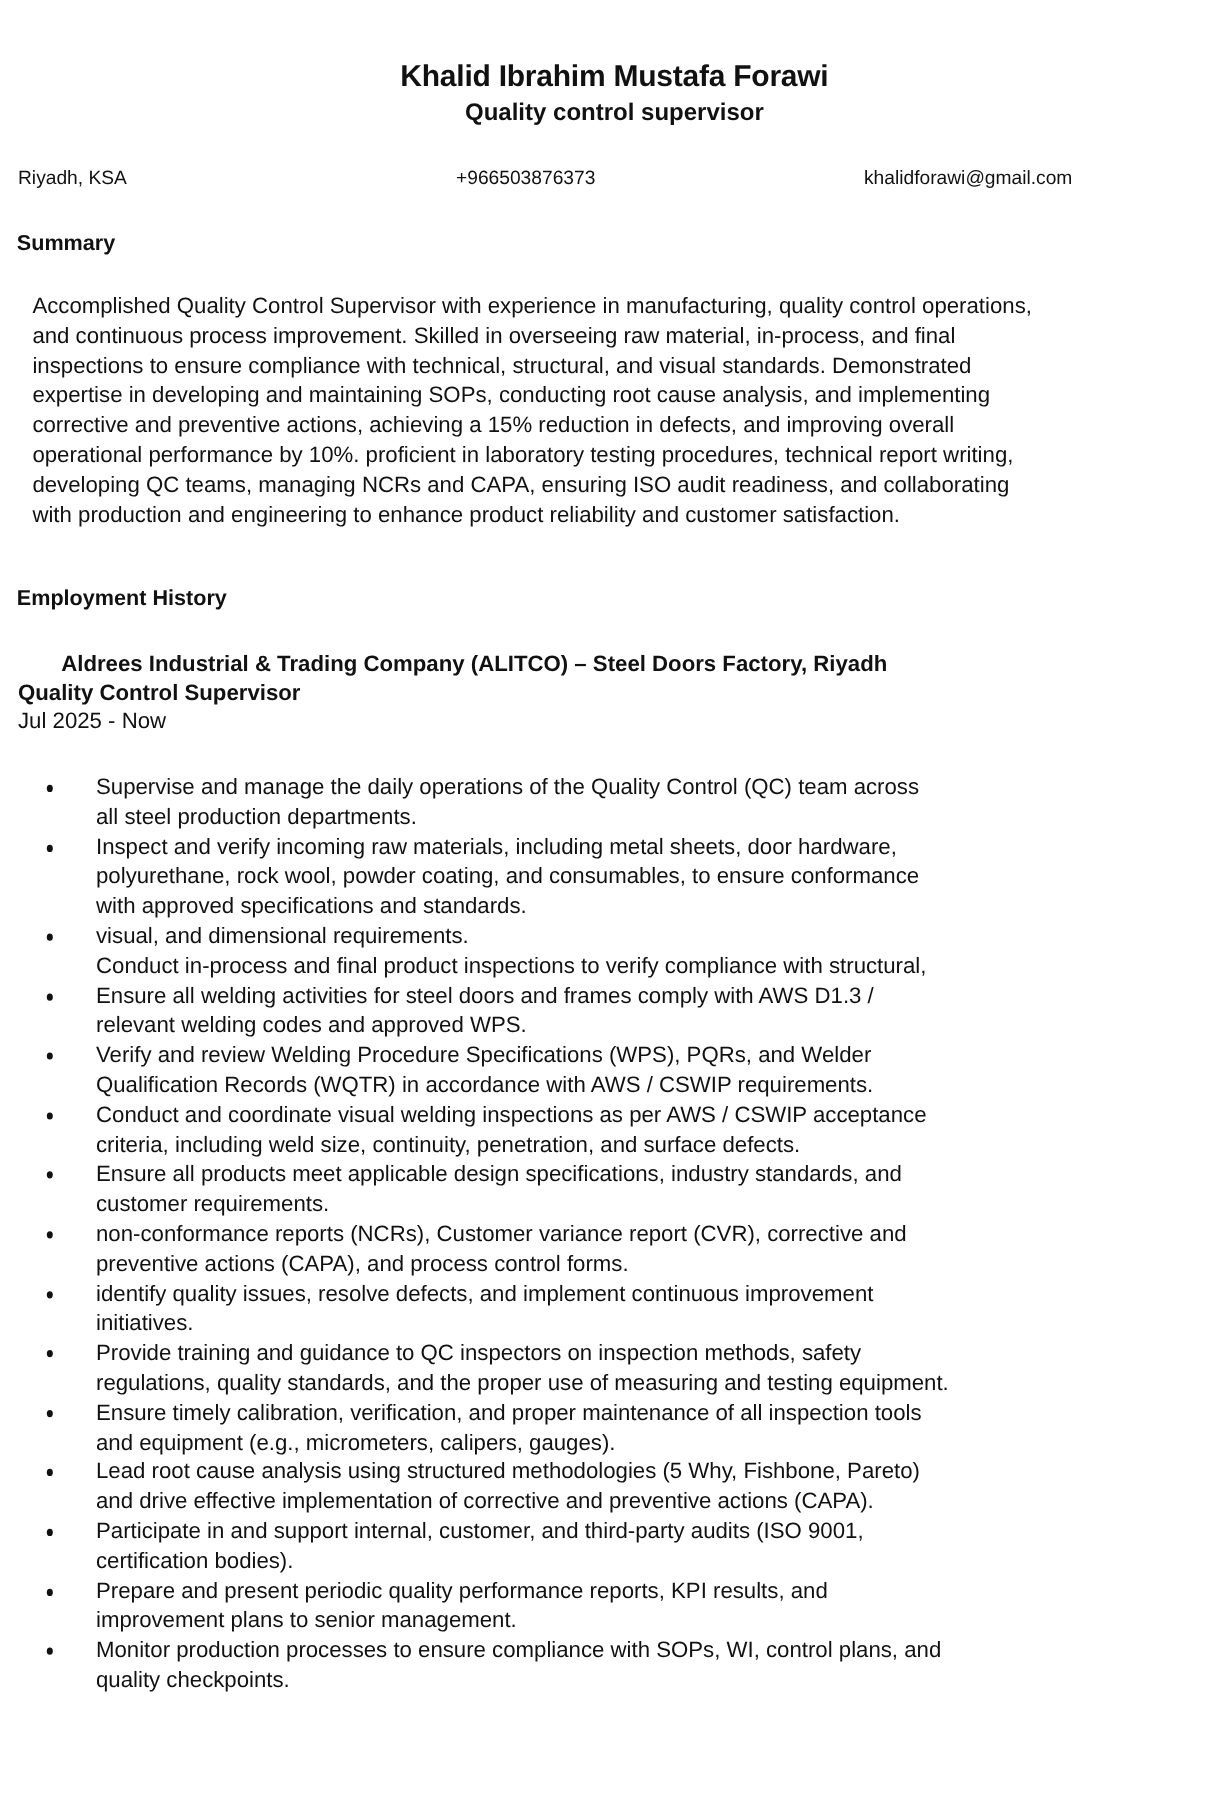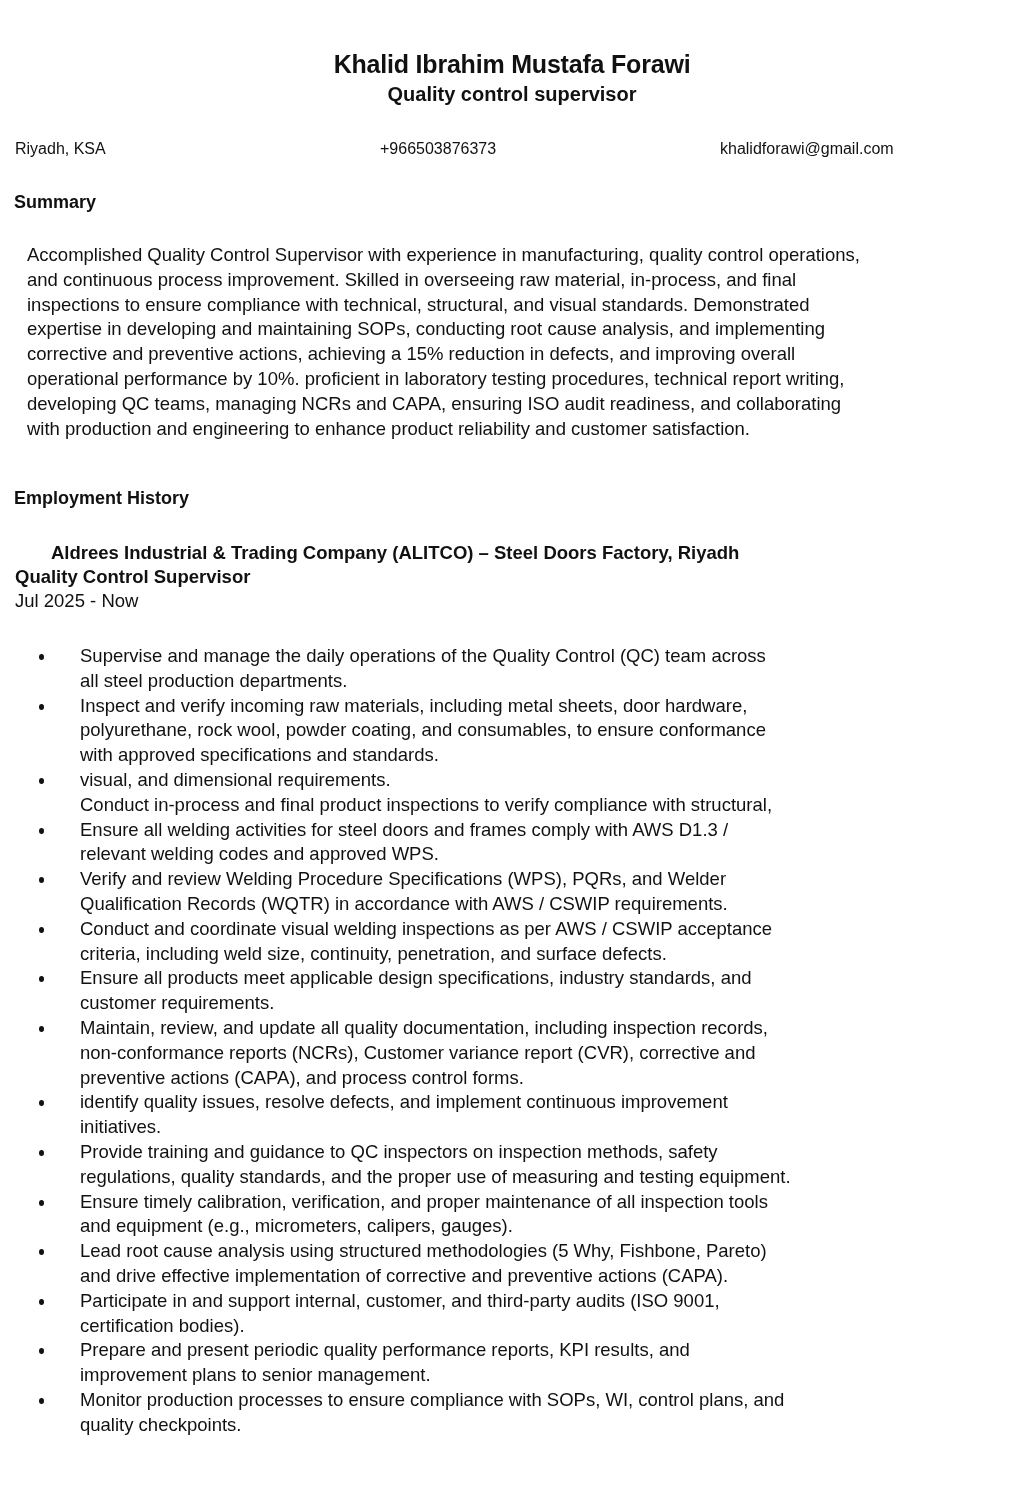--- a/index.html
+++ b/index.html
@@ -85,21 +85,20 @@
         <span class="ln">Conduct and coordinate visual welding inspections as per AWS / CSWIP acceptance</span>
         <span class="ln">criteria, including weld size, continuity, penetration, and surface defects.</span>
       </li>
       <li>
         <span class="dot"></span>
         <span class="ln">Ensure all products meet applicable design specifications, industry standards, and</span>
         <span class="ln">customer requirements.</span>
       </li>
       <li>
         <span class="dot"></span>
-        <span class="ln">Maintain, review, and update all quality documentation, including inspection records,</span>
         <span class="ln">non-conformance reports (NCRs), Customer variance report (CVR), corrective and</span>
         <span class="ln">preventive actions (CAPA), and process control forms.</span>
       </li>
       <li>
         <span class="dot"></span>
         <span class="ln">identify quality issues, resolve defects, and implement continuous improvement</span>
         <span class="ln">initiatives.</span>
       </li>
       <li>
         <span class="dot"></span>

